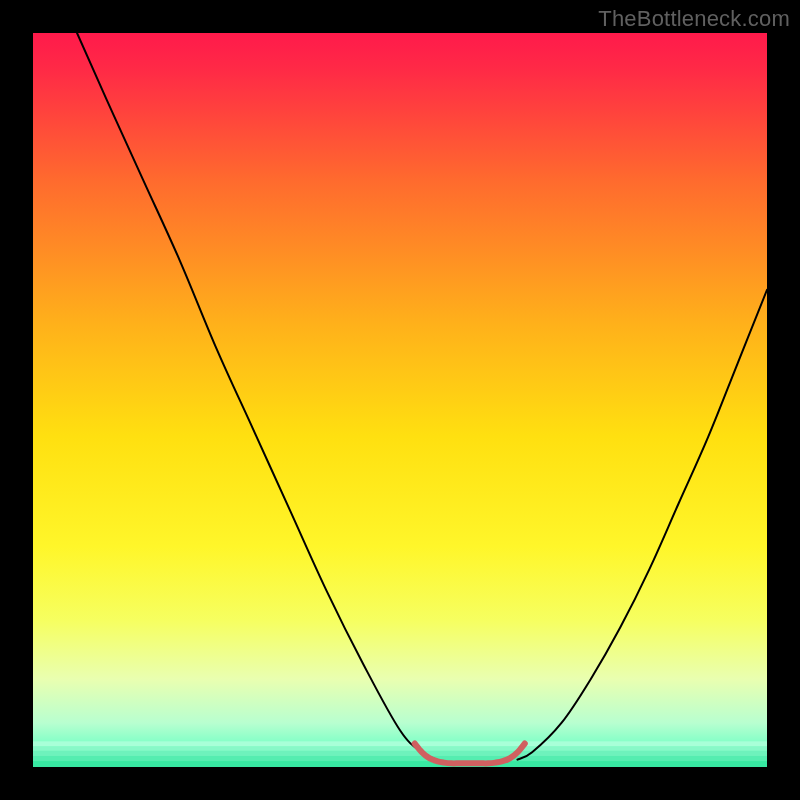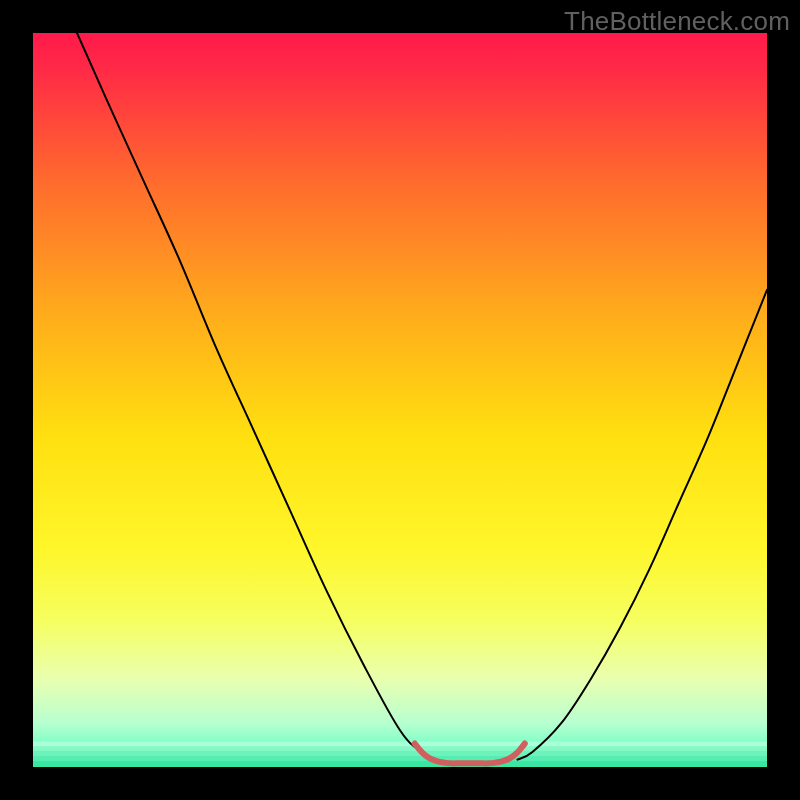--- a/index.html
+++ b/index.html
@@ -23,21 +23,21 @@
     top: 33px;
     width: 734px;
     height: 734px;
     overflow: hidden;
   }
   .watermark {
     position: absolute;
     top: 6px;
     right: 10px;
     color: #606060;
-    font-size: 26px;
+    font-size: 22px;
     font-weight: 500;
     letter-spacing: 0.2px;
   }
 </style>
 </head>
 <body>
 
 <div class="frame">
   <div class="plot">
     <svg id="plot-svg" width="734" height="734" viewBox="0 0 734 734">

